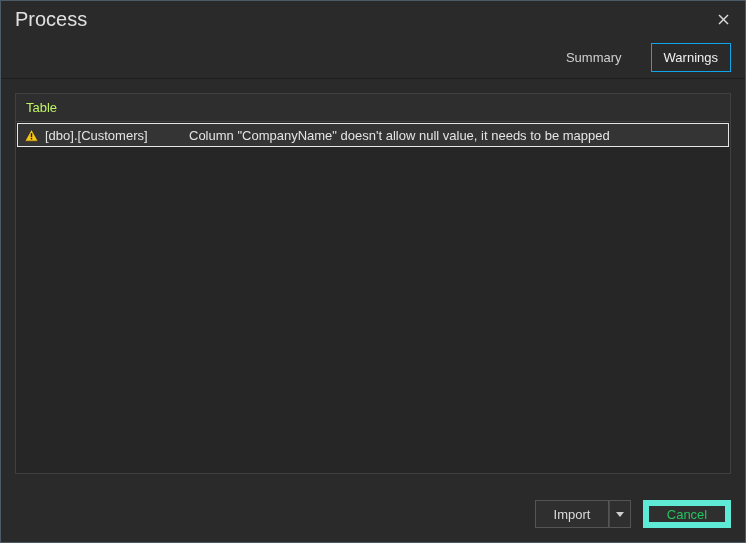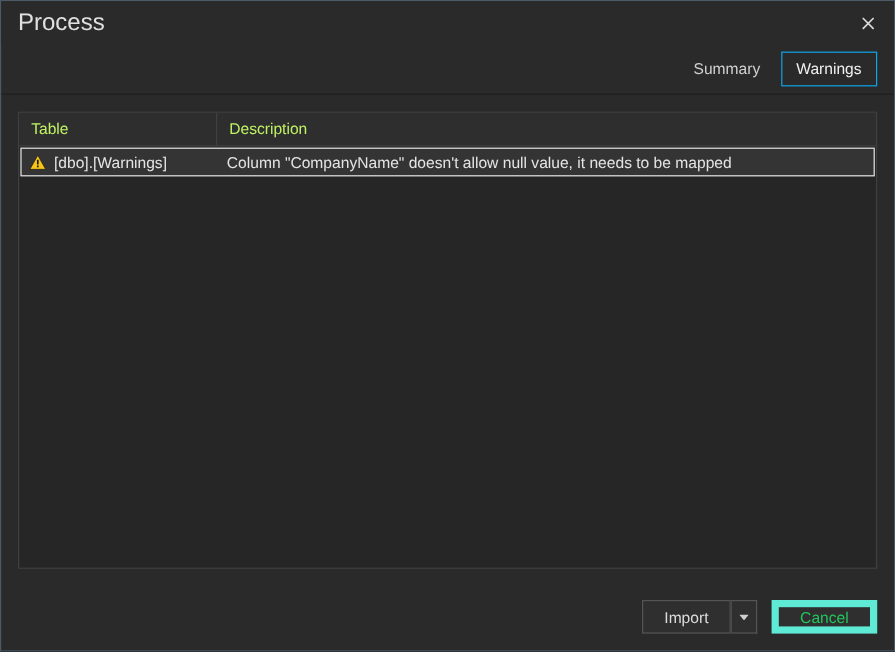--- a/index.html
+++ b/index.html
@@ -32,21 +32,21 @@
   }
   .close-btn {
     width: 24px; height: 24px;
     display: flex; align-items: center; justify-content: center;
     color: #dcdcdc;
     cursor: pointer;
   }
   .tabrow {
     display: flex;
     justify-content: flex-end;
-    gap: 4px;
+    gap: 16px;
     padding: 6px 14px 6px 14px;
     border-bottom: 1px solid #1e1e1e;
   }
   .tab {
     padding: 6px 12px;
     color: #d0d0d0;
     cursor: pointer;
     border: 1px solid transparent;
     font-size: 13px;
   }
@@ -141,31 +141,30 @@
 
   <div class="tabrow">
     <div class="tab">Summary</div>
     <div class="tab active">Warnings</div>
   </div>
 
   <div class="content">
     <div class="grid-wrap">
       <div class="grid-head">
         <div class="gh-cell col-table">Table</div>
-        <div class="gh-cell col-desc">Description</div>
       </div>
       <div class="grid-body">
         <div class="grid-row">
           <div class="gr-cell col-table">
             <svg class="warn-icon" viewBox="0 0 16 16">
               <polygon points="8,1.5 15,14 1,14" fill="#f6c518" stroke="#1a1a1a" stroke-width="0.6"></polygon>
               <rect x="7.25" y="5.5" width="1.5" height="4.2" fill="#1a1a1a"></rect>
               <rect x="7.25" y="10.6" width="1.5" height="1.6" fill="#1a1a1a"></rect>
             </svg>
-            <span>[dbo].[Warnings]</span>
+            <span>[dbo].[Customers]</span>
           </div>
           <div class="gr-cell col-desc">
             <span>Column "CompanyName" doesn't allow null value, it needs to be mapped</span>
           </div>
         </div>
       </div>
     </div>
   </div>
 
   <div class="footer">

